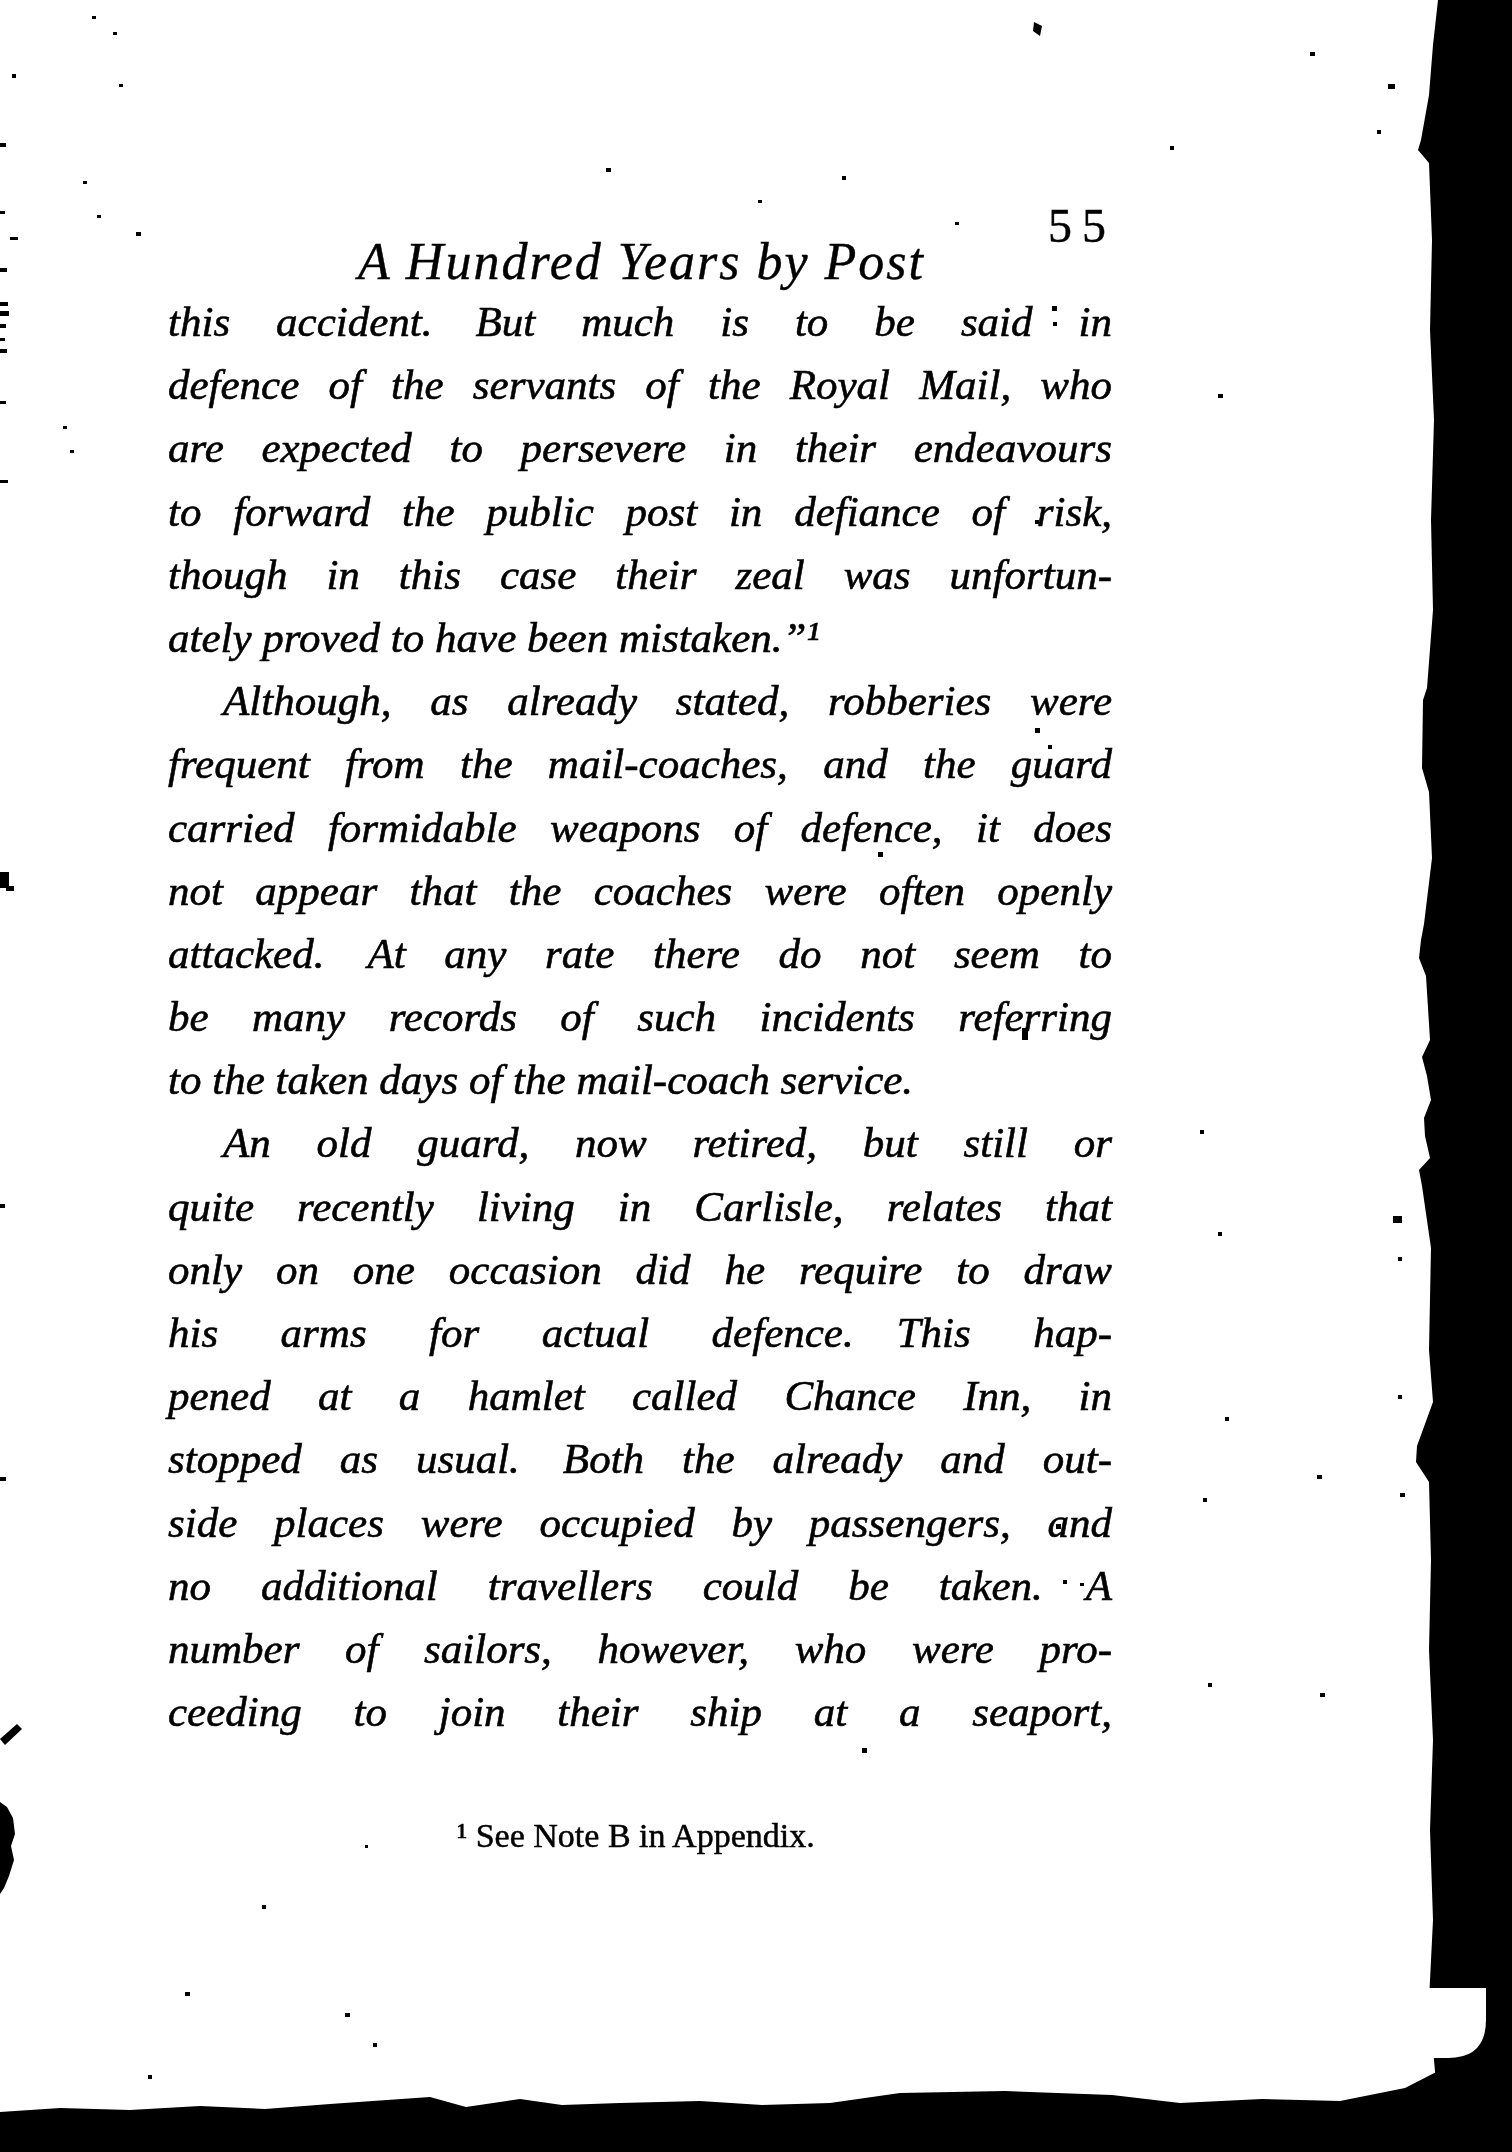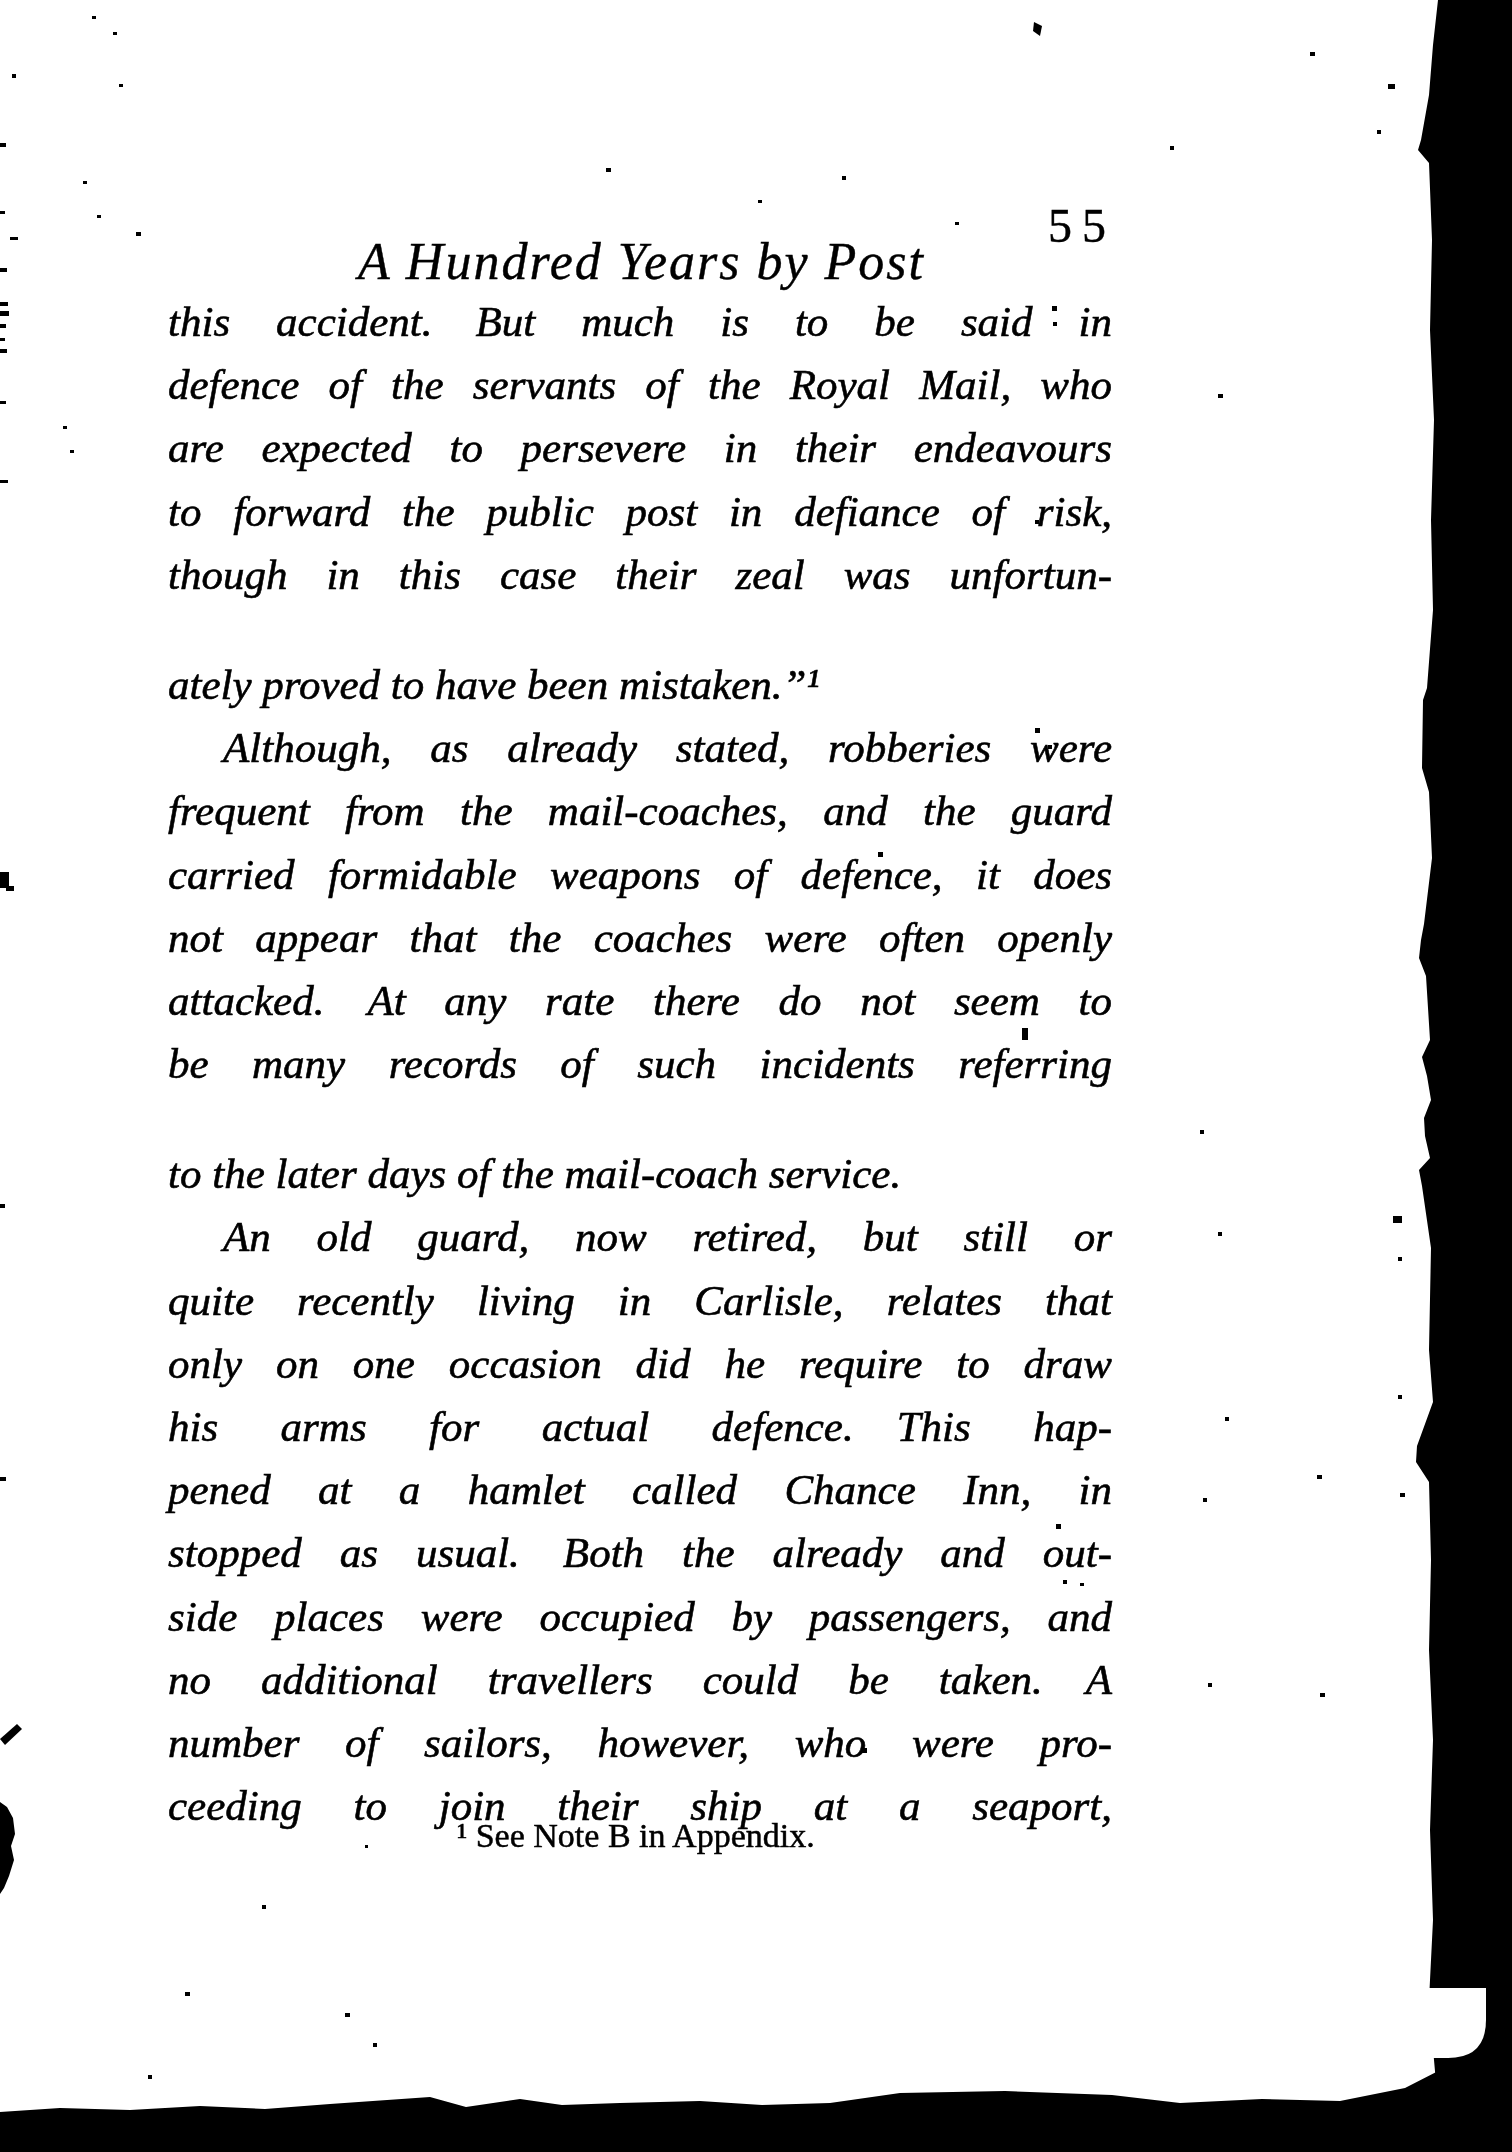--- a/index.html
+++ b/index.html
@@ -36,21 +36,20 @@
     text-align:justify;
     text-align-last:justify;
     height:63.2px;
     overflow:visible;
     white-space:normal;
     font-style:italic;
   }
   .line.end-line{
     text-align:left;
     text-align-last:left;
-    margin-top:47px;
   }
   .line.indent{
     padding-left:55px;
   }
   .footnote{
     position:absolute;left:457px;top:1816px;
     font-size:34px;line-height:40px;color:#000;
     -webkit-text-stroke:0.5px #000;
     white-space:nowrap;
     text-align:center;
@@ -74,21 +73,21 @@
     <div class="line">are expected to persevere in their endeavours</div>
     <div class="line">to forward the public post in defiance of risk,</div>
     <div class="line">though in this case their zeal was unfortun-</div>
     <div class="line end-line">ately proved to have been mistaken.”¹</div>
     <div class="line indent">Although, as already stated, robberies were</div>
     <div class="line">frequent from the mail-coaches, and the guard</div>
     <div class="line">carried formidable weapons of defence, it does</div>
     <div class="line">not appear that the coaches were often openly</div>
     <div class="line">attacked. At any rate there do not seem to</div>
     <div class="line">be many records of such incidents referring</div>
-    <div class="line end-line">to the later days of the mail-coach service.</div>
+    <div class="line end-line">to the taken days of the mail-coach service.</div>
     <div class="line indent">An old guard, now retired, but still or</div>
     <div class="line">quite recently living in Carlisle, relates that</div>
     <div class="line">only on one occasion did he require to draw</div>
     <div class="line">his arms for actual defence. This hap-</div>
     <div class="line">pened at a hamlet called Chance Inn, in</div>
     <div class="line">stopped as usual. Both the already and out-</div>
     <div class="line">side places were occupied by passengers, and</div>
     <div class="line">no additional travellers could be taken. A</div>
     <div class="line">number of sailors, however, who were pro-</div>
     <div class="line">ceeding to join their ship at a seaport,</div>

